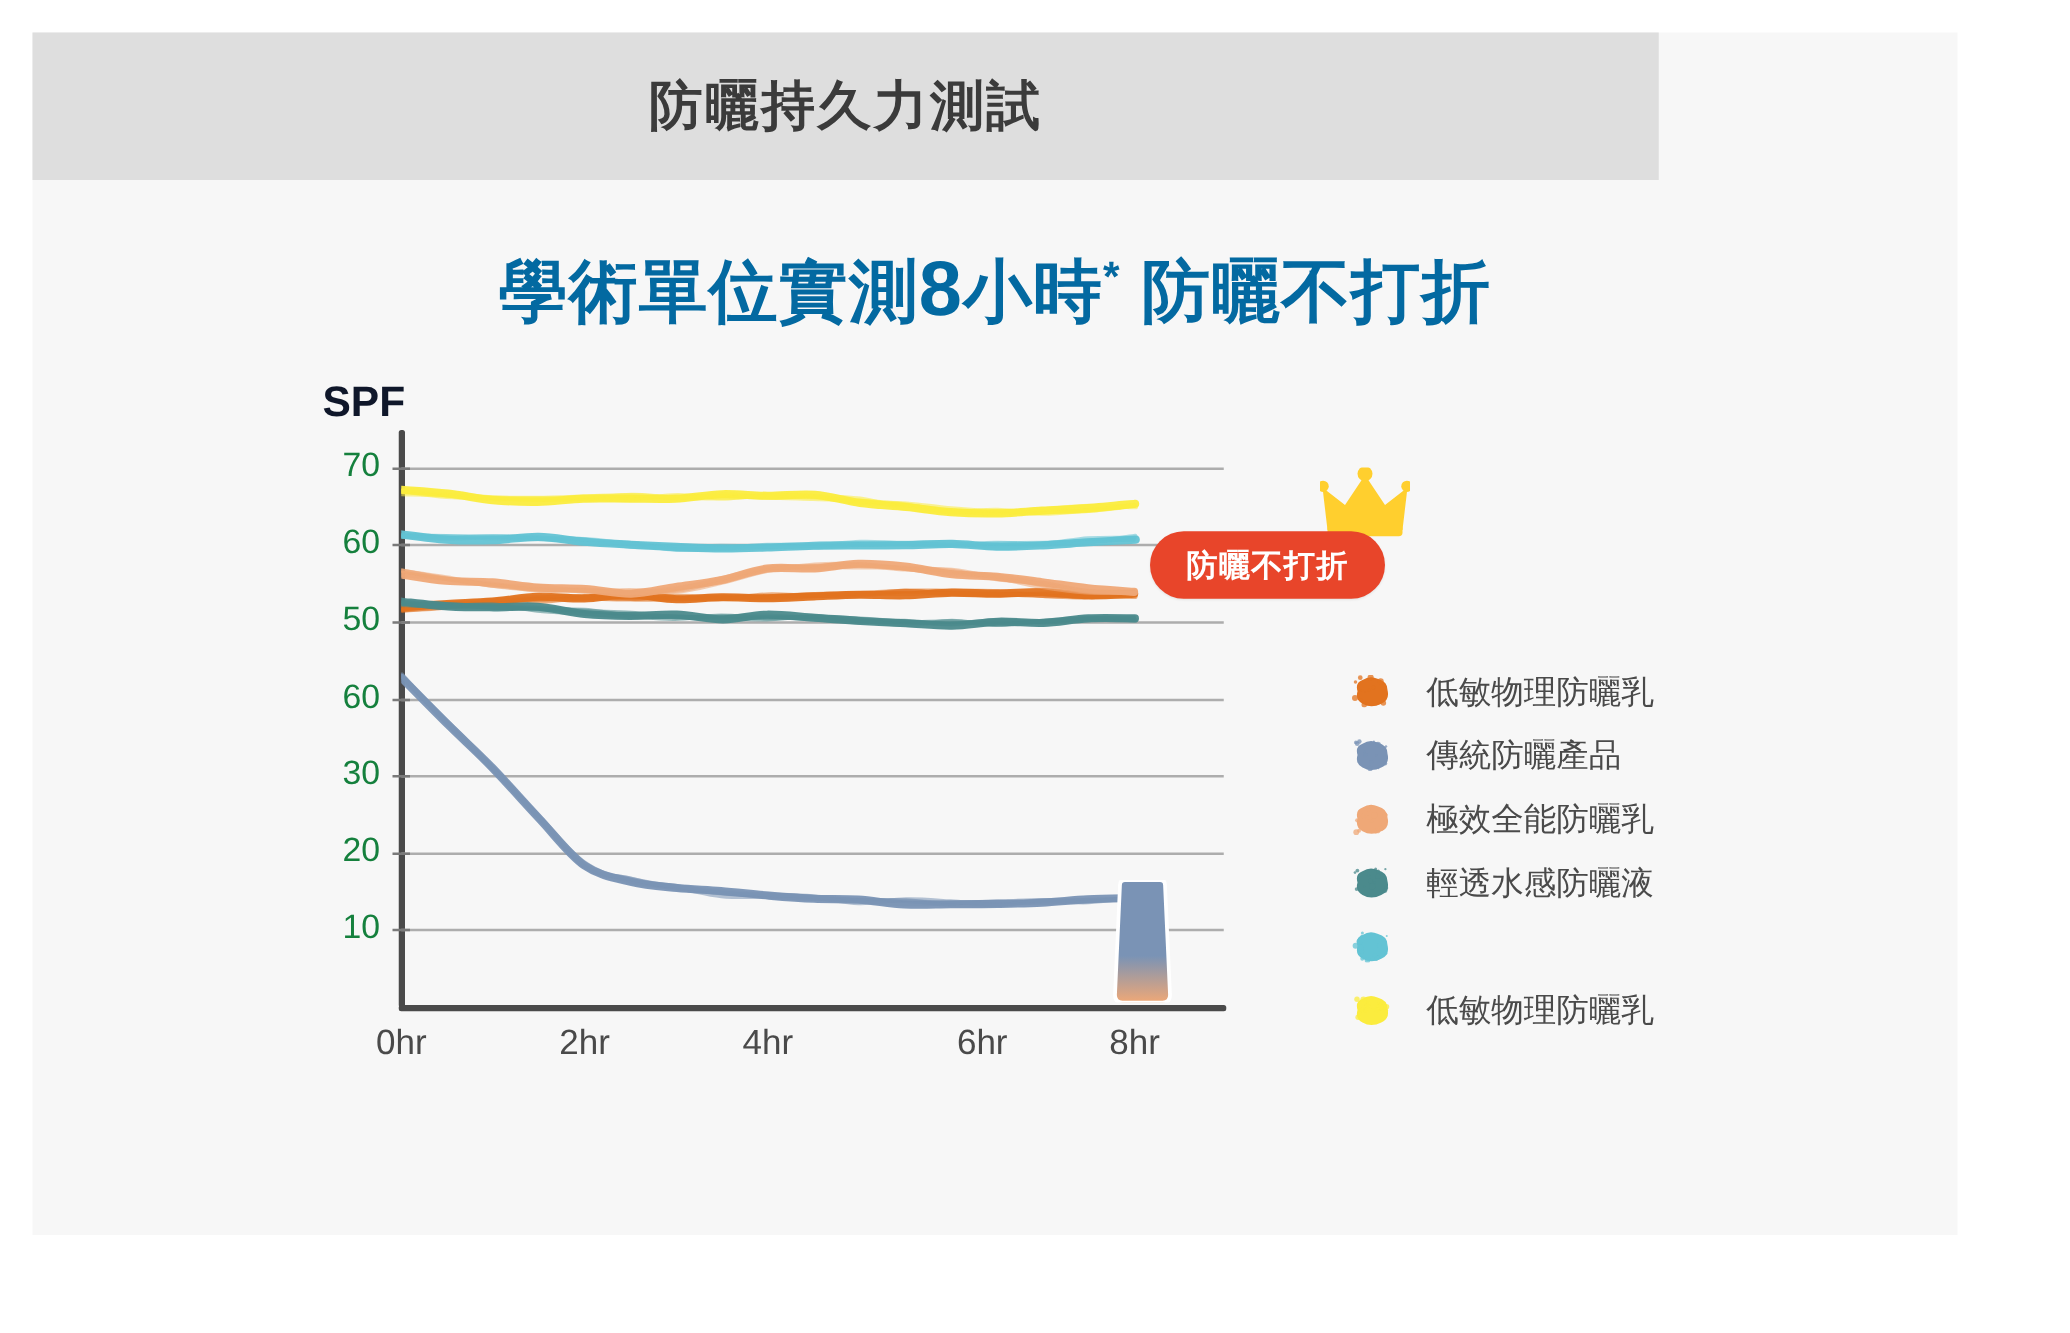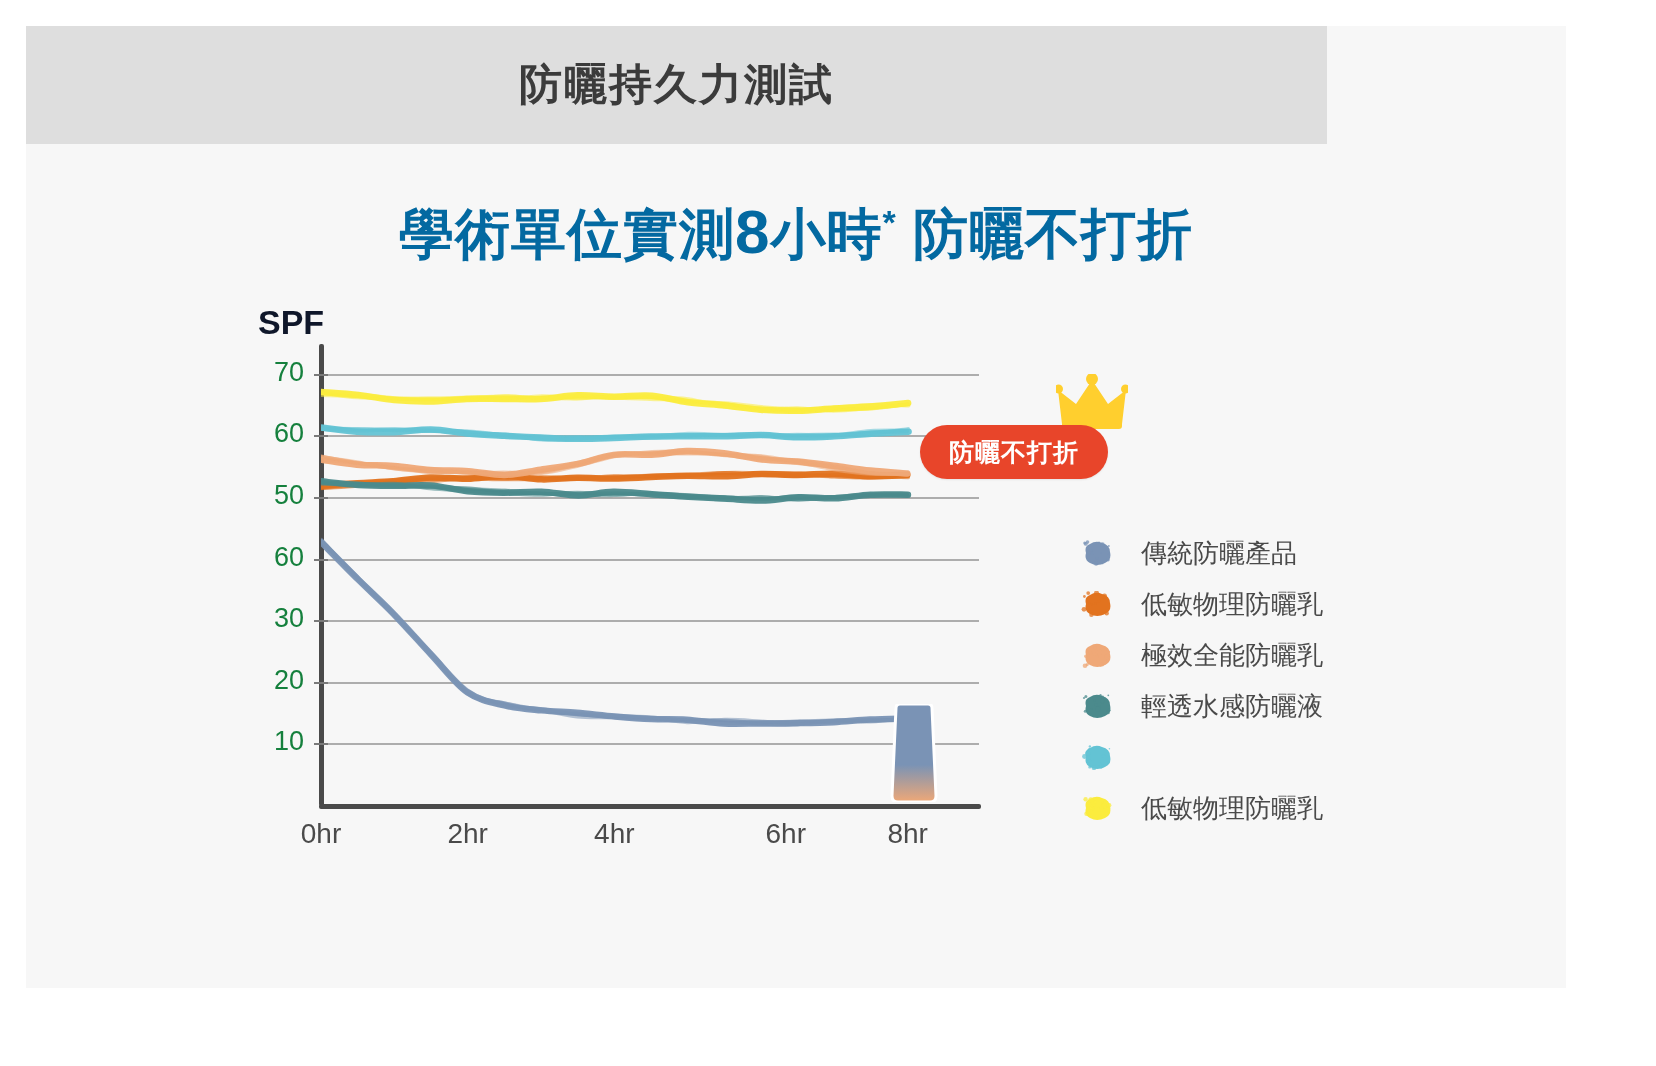--- a/index.html
+++ b/index.html
@@ -231,20 +231,42 @@
           <circle cx="69.5" cy="15" r="4.5" fill="#ffcf2e"></circle>
         </svg>
       <div class="badge">
         <span>防曬不打折</span>
       </div>
 
       <div class="legend" id="legend-host">
           <div class="legend-row">
             <span class="legend-swatch">
               <svg viewBox="0 0 32 26" width="32" height="26">
+                <path d="M5 13 Q3 6 9 4 Q15 0 21 3 Q29 5 29 12 Q31 20 24 23 Q16 27 9 23 Q3 20 5 13 Z" fill="#e2731f"></path>
+                <circle cx="21.8" cy="22.6" r="1.1" fill="#e2731f" opacity="0.75"></circle>
+                <circle cx="7.2" cy="2.1" r="1.9" fill="#e2731f" opacity="0.75"></circle>
+                <circle cx="8.3" cy="19.9" r="1.1" fill="#e2731f" opacity="0.75"></circle>
+                <circle cx="25.7" cy="22.3" r="2.2" fill="#e2731f" opacity="0.75"></circle>
+                <circle cx="10.4" cy="23.7" r="2.2" fill="#e2731f" opacity="0.75"></circle>
+                <circle cx="14.3" cy="12.3" r="1.3" fill="#e2731f" opacity="0.75"></circle>
+                <circle cx="17.7" cy="9.9" r="1.6" fill="#e2731f" opacity="0.75"></circle>
+                <circle cx="11.3" cy="13.6" r="0.8" fill="#e2731f" opacity="0.75"></circle>
+                <circle cx="15.5" cy="2.1" r="2.5" fill="#e2731f" opacity="0.75"></circle>
+                <circle cx="8.5" cy="12.3" r="1.0" fill="#e2731f" opacity="0.75"></circle>
+                <circle cx="23.5" cy="5.0" r="2.5" fill="#e2731f" opacity="0.75"></circle>
+                <circle cx="12.1" cy="22.5" r="1.1" fill="#e2731f" opacity="0.75"></circle>
+                <circle cx="3.0" cy="18.3" r="2.4" fill="#e2731f" opacity="0.75"></circle>
+                <circle cx="3.4" cy="5.5" r="1.4" fill="#e2731f" opacity="0.75"></circle>
+              </svg>
+            </span>
+            <span class="legend-label">低敏物理防曬乳</span>
+          </div>
+          <div class="legend-row">
+            <span class="legend-swatch">
+              <svg viewBox="0 0 32 26" width="32" height="26">
                 <path d="M5 13 Q3 6 9 4 Q15 0 21 3 Q29 5 29 12 Q31 20 24 23 Q16 27 9 23 Q3 20 5 13 Z" fill="#7a93b5"></path>
                 <circle cx="27.2" cy="19.8" r="1.6" fill="#7a93b5" opacity="0.75"></circle>
                 <circle cx="3.7" cy="2.9" r="1.5" fill="#7a93b5" opacity="0.75"></circle>
                 <circle cx="10.9" cy="10.4" r="0.9" fill="#7a93b5" opacity="0.75"></circle>
                 <circle cx="27.8" cy="6.1" r="1.0" fill="#7a93b5" opacity="0.75"></circle>
                 <circle cx="11.3" cy="12.9" r="1.7" fill="#7a93b5" opacity="0.75"></circle>
                 <circle cx="6.5" cy="2.1" r="1.8" fill="#7a93b5" opacity="0.75"></circle>
                 <circle cx="19.9" cy="13.1" r="0.9" fill="#7a93b5" opacity="0.75"></circle>
                 <circle cx="16.0" cy="18.6" r="1.5" fill="#7a93b5" opacity="0.75"></circle>
                 <circle cx="21.4" cy="4.6" r="2.3" fill="#7a93b5" opacity="0.75"></circle>
@@ -253,42 +275,20 @@
                 <circle cx="21.7" cy="23.6" r="0.8" fill="#7a93b5" opacity="0.75"></circle>
                 <circle cx="4.8" cy="3.9" r="1.9" fill="#7a93b5" opacity="0.75"></circle>
                 <circle cx="18.1" cy="2.2" r="0.8" fill="#7a93b5" opacity="0.75"></circle>
               </svg>
             </span>
             <span class="legend-label">傳統防曬產品</span>
           </div>
           <div class="legend-row">
             <span class="legend-swatch">
               <svg viewBox="0 0 32 26" width="32" height="26">
-                <path d="M5 13 Q3 6 9 4 Q15 0 21 3 Q29 5 29 12 Q31 20 24 23 Q16 27 9 23 Q3 20 5 13 Z" fill="#e2731f"></path>
-                <circle cx="21.8" cy="22.6" r="1.1" fill="#e2731f" opacity="0.75"></circle>
-                <circle cx="7.2" cy="2.1" r="1.9" fill="#e2731f" opacity="0.75"></circle>
-                <circle cx="8.3" cy="19.9" r="1.1" fill="#e2731f" opacity="0.75"></circle>
-                <circle cx="25.7" cy="22.3" r="2.2" fill="#e2731f" opacity="0.75"></circle>
-                <circle cx="10.4" cy="23.7" r="2.2" fill="#e2731f" opacity="0.75"></circle>
-                <circle cx="14.3" cy="12.3" r="1.3" fill="#e2731f" opacity="0.75"></circle>
-                <circle cx="17.7" cy="9.9" r="1.6" fill="#e2731f" opacity="0.75"></circle>
-                <circle cx="11.3" cy="13.6" r="0.8" fill="#e2731f" opacity="0.75"></circle>
-                <circle cx="15.5" cy="2.1" r="2.5" fill="#e2731f" opacity="0.75"></circle>
-                <circle cx="8.5" cy="12.3" r="1.0" fill="#e2731f" opacity="0.75"></circle>
-                <circle cx="23.5" cy="5.0" r="2.5" fill="#e2731f" opacity="0.75"></circle>
-                <circle cx="12.1" cy="22.5" r="1.1" fill="#e2731f" opacity="0.75"></circle>
-                <circle cx="3.0" cy="18.3" r="2.4" fill="#e2731f" opacity="0.75"></circle>
-                <circle cx="3.4" cy="5.5" r="1.4" fill="#e2731f" opacity="0.75"></circle>
-              </svg>
-            </span>
-            <span class="legend-label">低敏物理防曬乳</span>
-          </div>
-          <div class="legend-row">
-            <span class="legend-swatch">
-              <svg viewBox="0 0 32 26" width="32" height="26">
                 <path d="M5 13 Q3 6 9 4 Q15 0 21 3 Q29 5 29 12 Q31 20 24 23 Q16 27 9 23 Q3 20 5 13 Z" fill="#efa877"></path>
                 <circle cx="18.5" cy="10.2" r="2.5" fill="#efa877" opacity="0.75"></circle>
                 <circle cx="14.0" cy="5.8" r="1.4" fill="#efa877" opacity="0.75"></circle>
                 <circle cx="13.3" cy="12.3" r="1.7" fill="#efa877" opacity="0.75"></circle>
                 <circle cx="16.3" cy="14.9" r="1.2" fill="#efa877" opacity="0.75"></circle>
                 <circle cx="21.2" cy="22.5" r="2.1" fill="#efa877" opacity="0.75"></circle>
                 <circle cx="23.6" cy="20.7" r="2.1" fill="#efa877" opacity="0.75"></circle>
                 <circle cx="19.5" cy="23.7" r="1.1" fill="#efa877" opacity="0.75"></circle>
                 <circle cx="6.2" cy="22.6" r="1.6" fill="#efa877" opacity="0.75"></circle>
                 <circle cx="4.0" cy="23.7" r="2.3" fill="#efa877" opacity="0.75"></circle>

